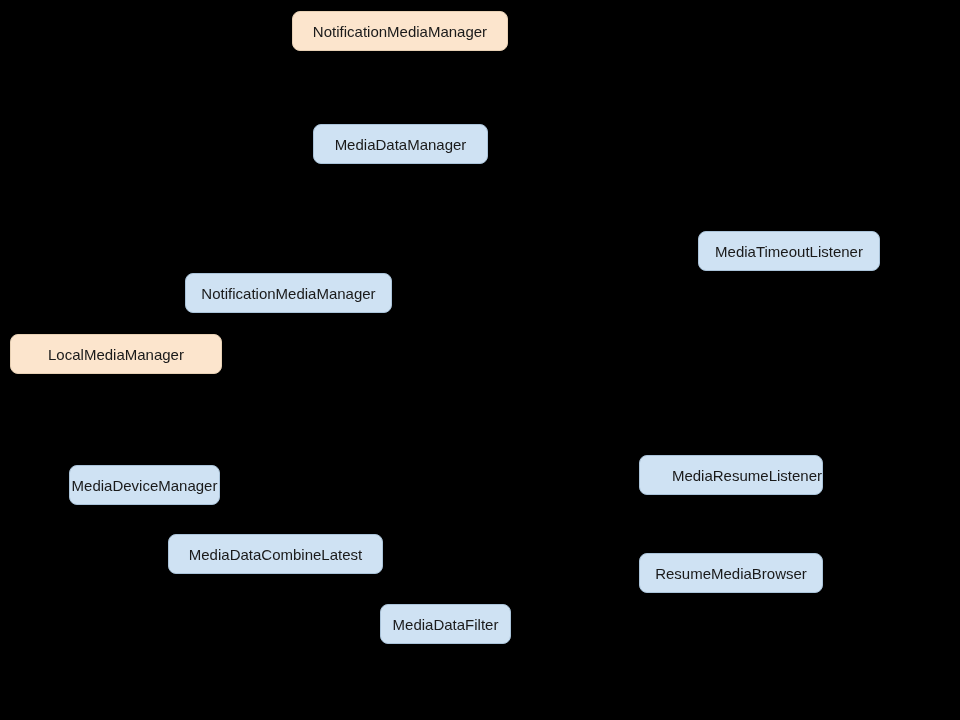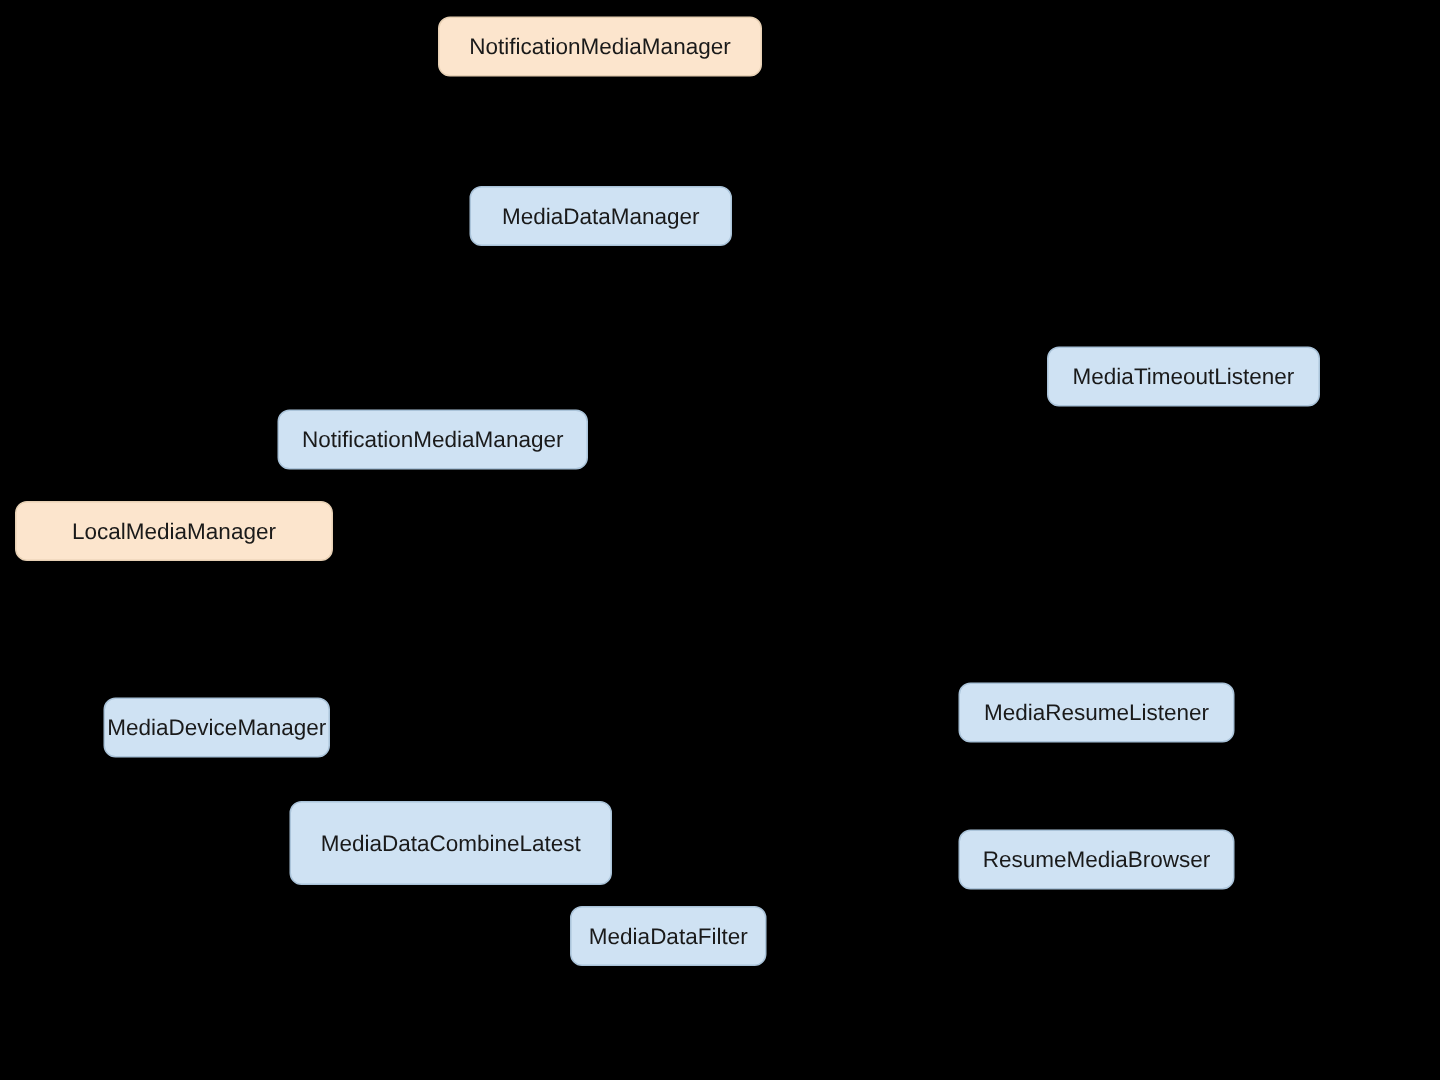--- a/index.html
+++ b/index.html
@@ -57,24 +57,24 @@
       </div>
       <div class="node blue" style="left: 185px; top: 273px; width: 207px; height: 40px;">
         <span>NotificationMediaManager</span>
       </div>
       <div class="node peach" style="left: 10px; top: 334px; width: 212px; height: 40px;">
         <span>LocalMediaManager</span>
       </div>
       <div class="node blue" style="left: 69px; top: 465px; width: 151px; height: 40px;">
         <span>MediaDeviceManager</span>
       </div>
-      <div class="node blue" style="left: 639px; top: 455px; width: 184px; height: 40px;">
+      <div class="node blue" style="left: 639px; top: 455px; width: 184px; height: 40px; justify-content: flex-end;">
         <span>MediaResumeListener</span>
       </div>
-      <div class="node blue" style="left: 168px; top: 534px; width: 215px; height: 56px; margin-left: 25px;">
+      <div class="node blue" style="left: 168px; top: 534px; width: 215px; height: 40px;">
         <span>MediaDataCombineLatest</span>
       </div>
       <div class="node blue" style="left: 639px; top: 553px; width: 184px; height: 40px;">
         <span>ResumeMediaBrowser</span>
       </div>
       <div class="node blue" style="left: 380px; top: 604px; width: 131px; height: 40px;">
         <span>MediaDataFilter</span>
       </div>
     </div>
 </div>

